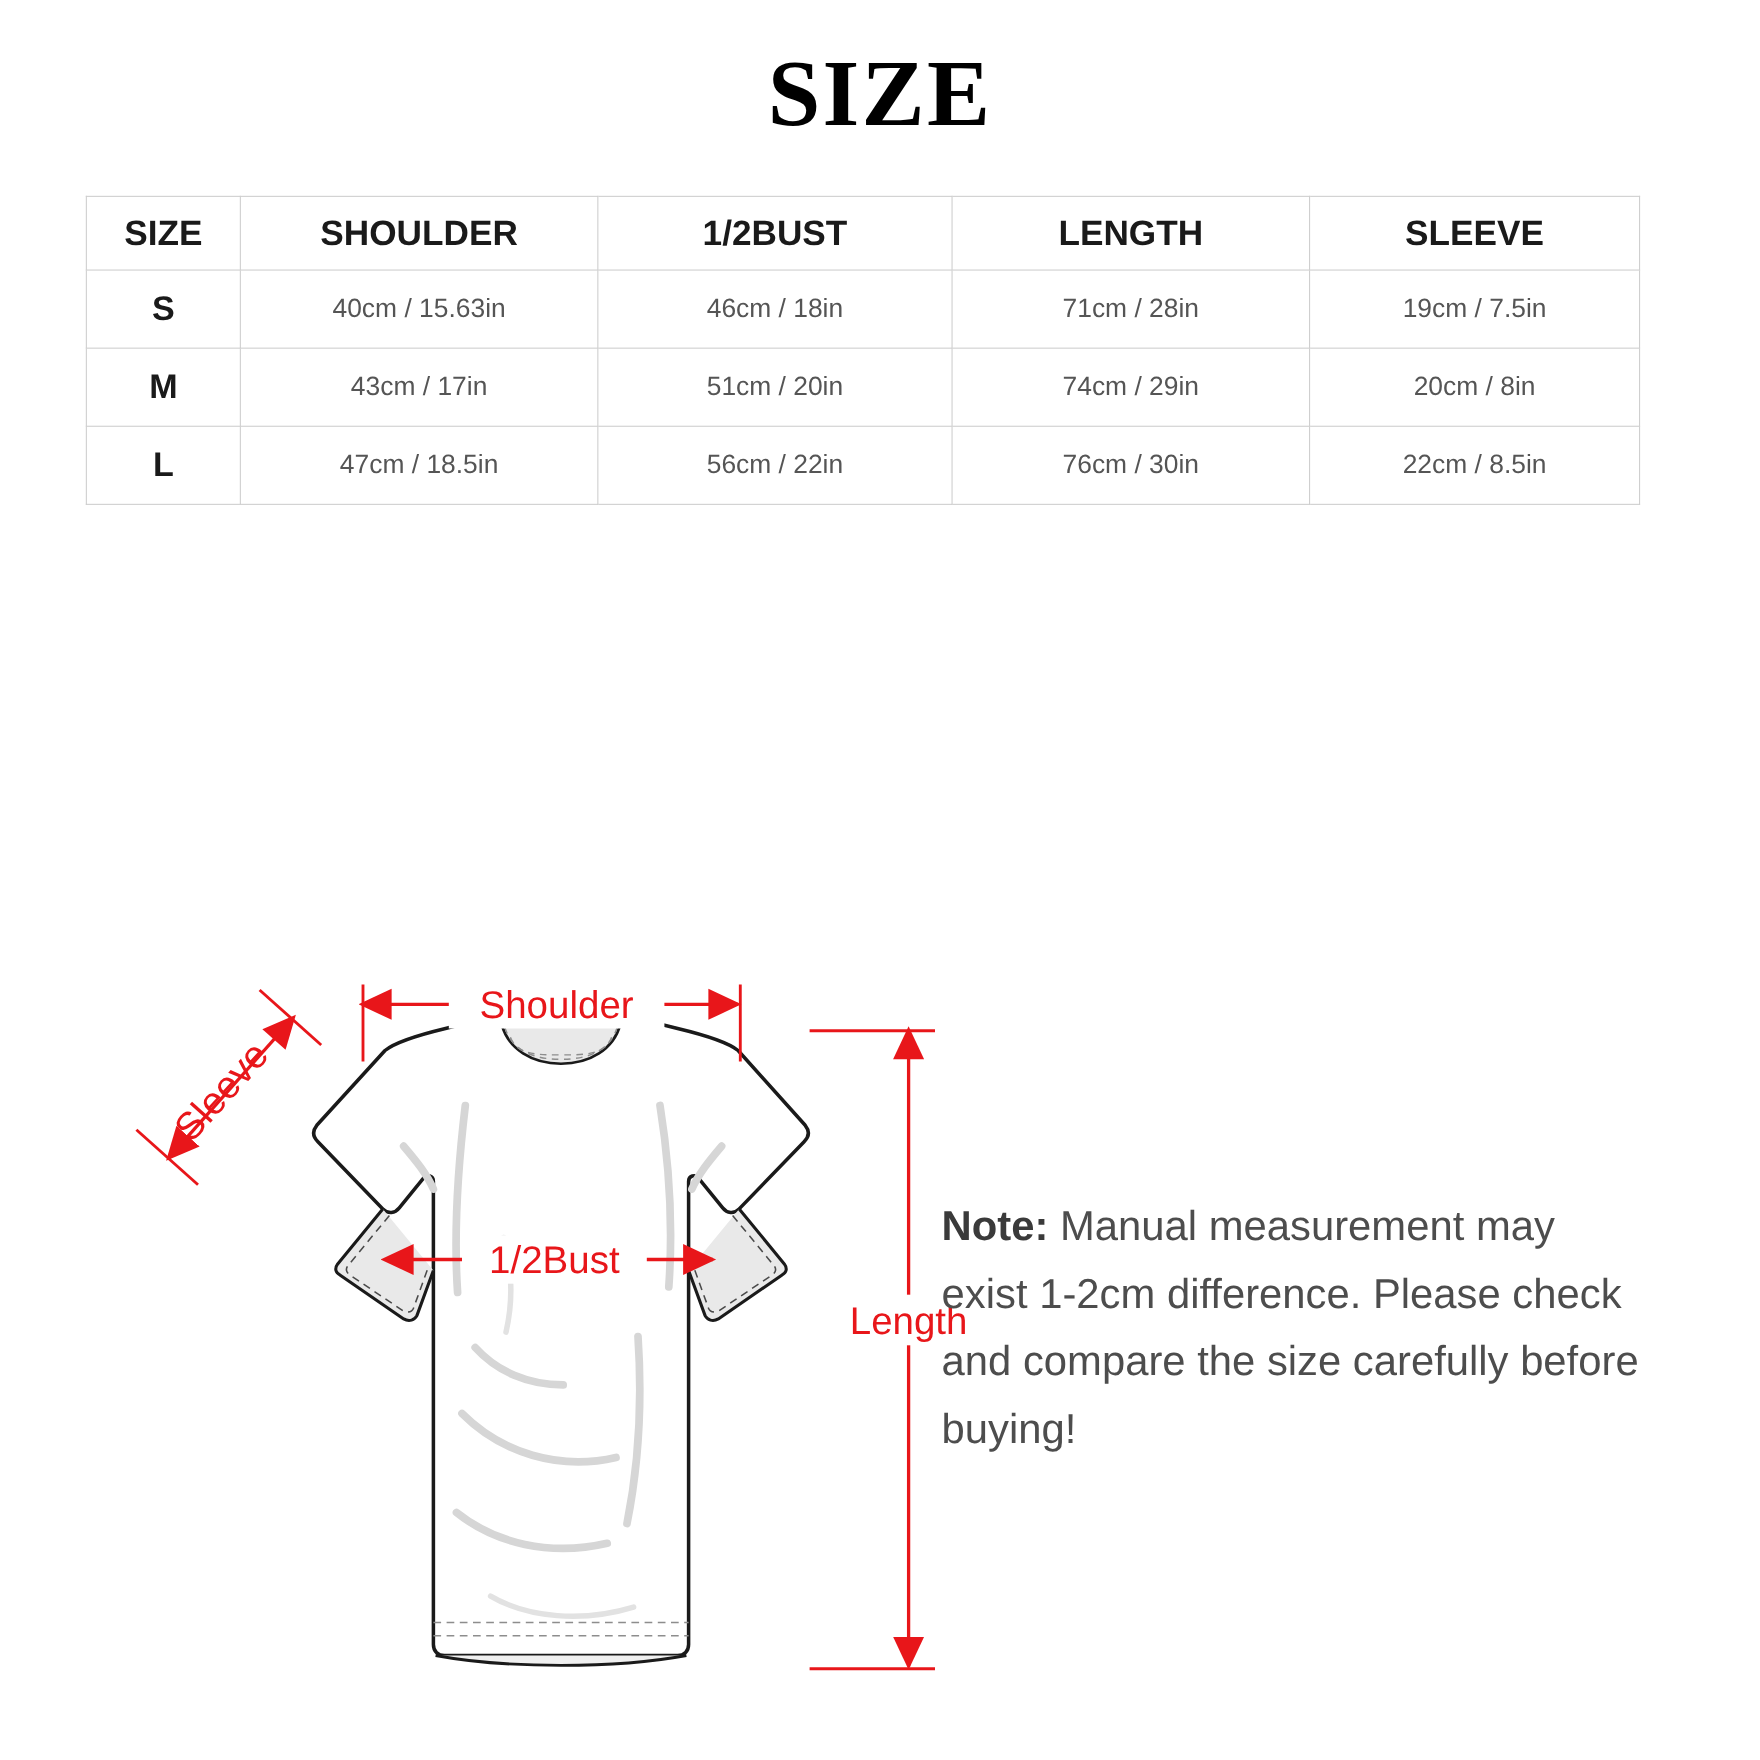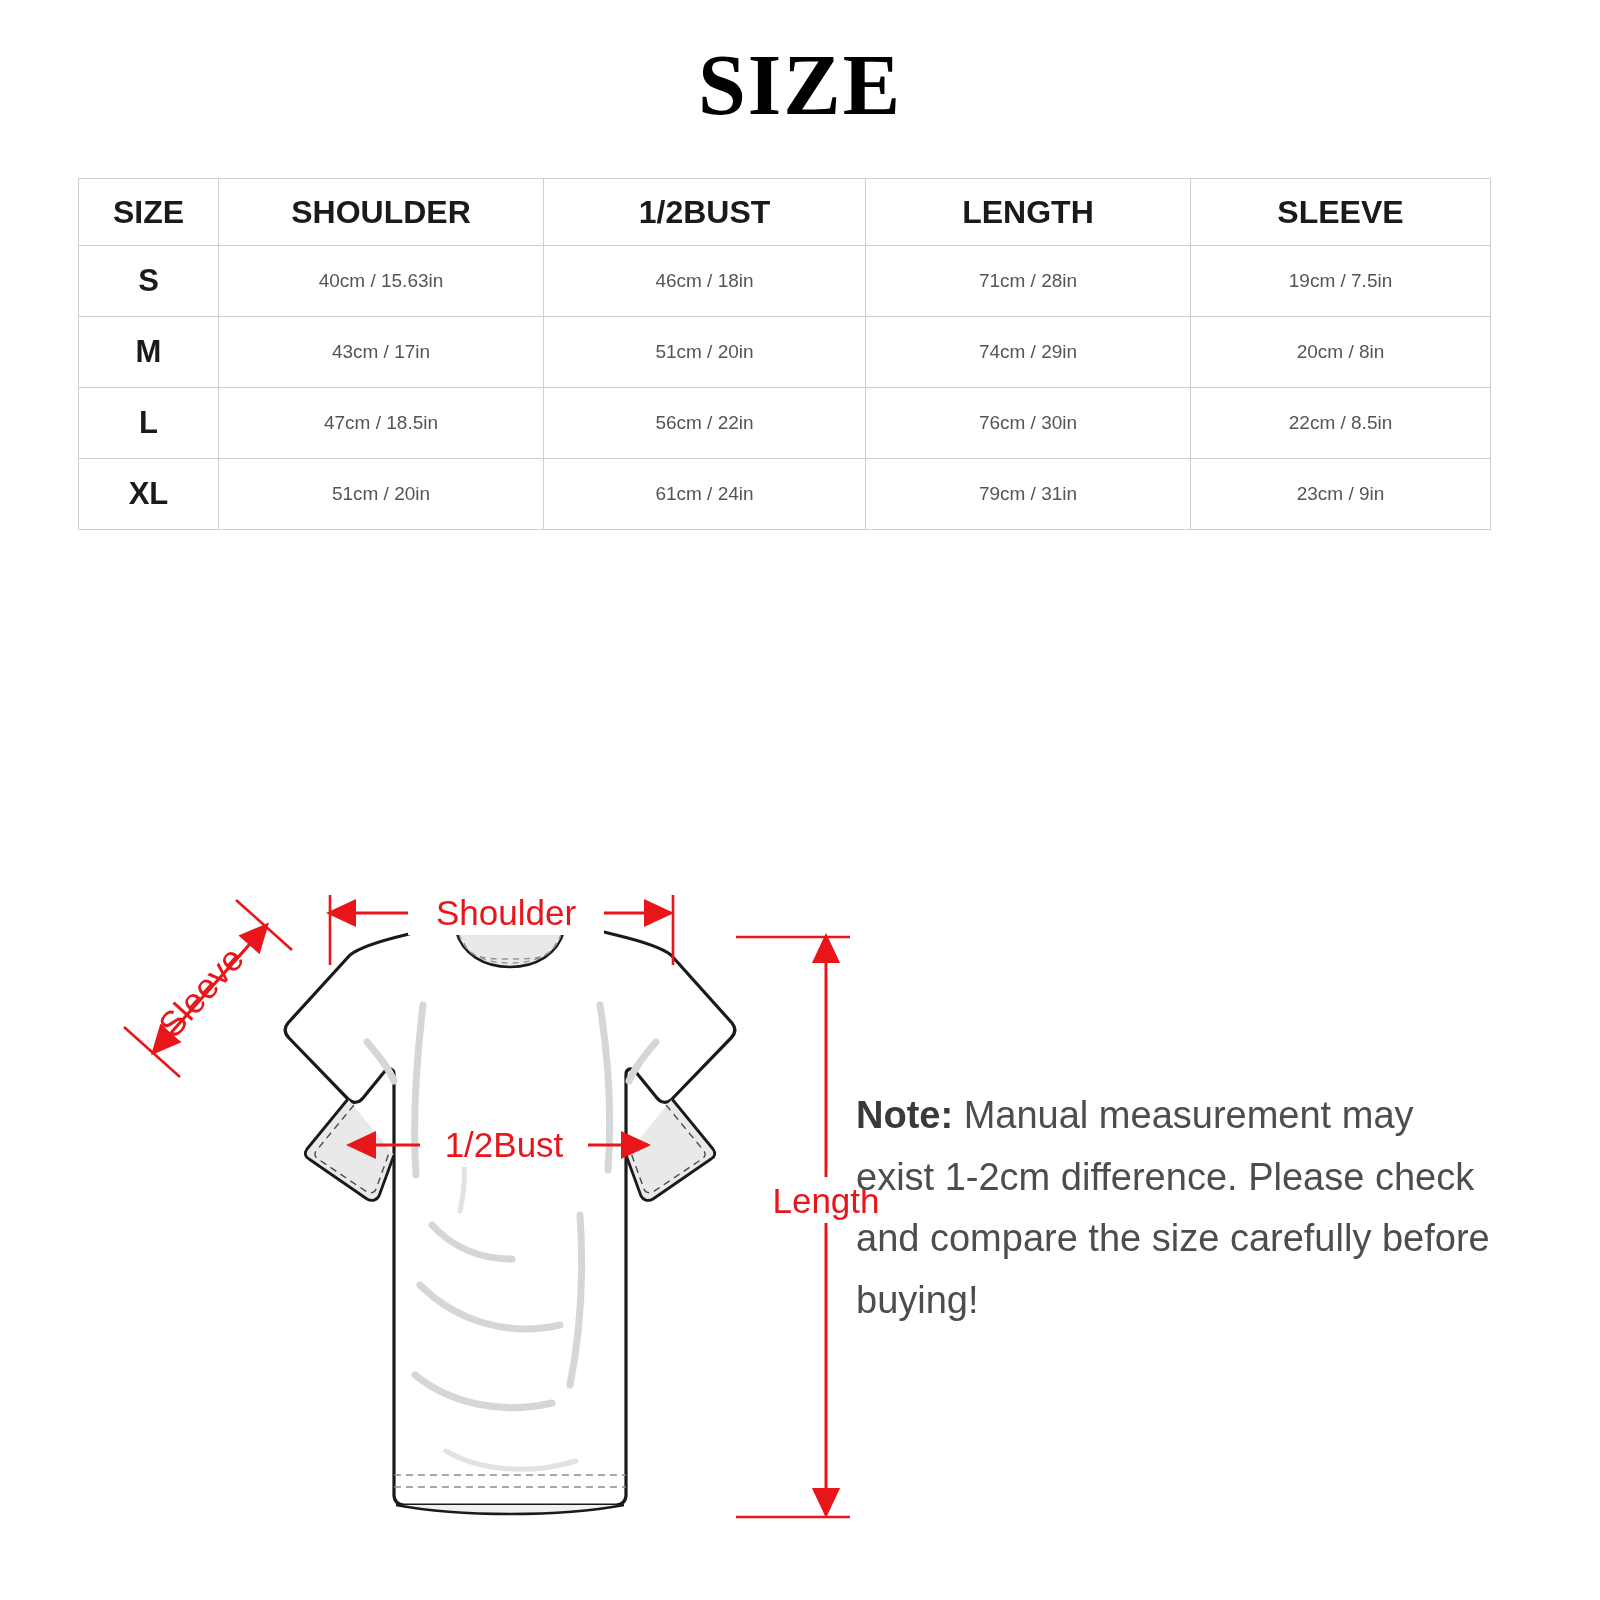--- a/index.html
+++ b/index.html
@@ -52,21 +52,21 @@
     font-weight: bold;
     color: #1a1a1a;
     height: 66px;
   }
   table.size-table tbody td.sizecell {
     font-size: 31px;
     font-weight: bold;
     color: #1a1a1a;
   }
   table.size-table tbody td.valcell {
-    font-size: 19px;
+    font-size: 24px;
     font-weight: normal;
     color: #555555;
   }
   col.c-size  { width: 140px; }
   col.c-sh    { width: 325px; }
   col.c-bust  { width: 322px; }
   col.c-len   { width: 325px; }
   col.c-slv   { width: 300px; }
 
   
@@ -135,27 +135,20 @@
         <td class="valcell">51cm / 20in</td>
         <td class="valcell">74cm / 29in</td>
         <td class="valcell">20cm / 8in</td>
       </tr>
       <tr>
         <td class="sizecell">L</td>
         <td class="valcell">47cm / 18.5in</td>
         <td class="valcell">56cm / 22in</td>
         <td class="valcell">76cm / 30in</td>
         <td class="valcell">22cm / 8.5in</td>
-      </tr>
-      <tr>
-        <td class="sizecell">XL</td>
-        <td class="valcell">51cm / 20in</td>
-        <td class="valcell">61cm / 24in</td>
-        <td class="valcell">79cm / 31in</td>
-        <td class="valcell">23cm / 9in</td>
       </tr>
     </tbody>
   </table>
 </div>
 
 <div class="lower">
 
   <svg class="shirt-svg" viewBox="0 0 880 745">
     <defs>
       <marker id="arrR" markerWidth="11" markerHeight="11" refX="9" refY="5.5" orient="auto">

